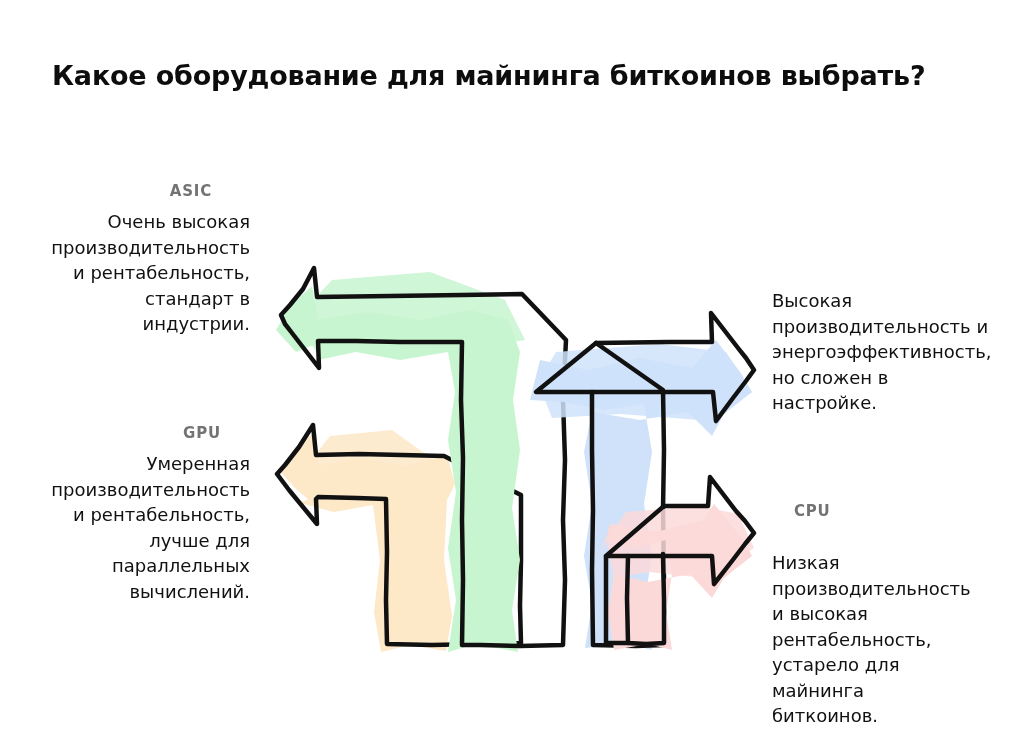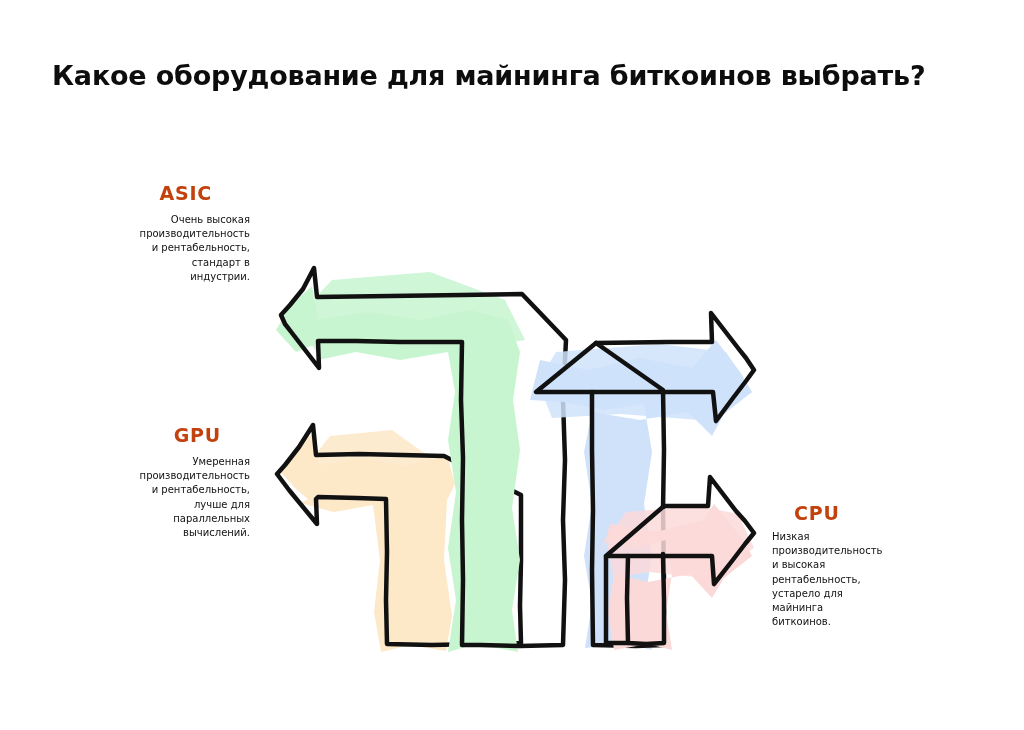--- a/index.html
+++ b/index.html
@@ -43,29 +43,29 @@
     width: 1024px;
     height: 730px;
     pointer-events: none;
   }
 
   .block {
     position: absolute;
   }
   .block .heading {
     font-family: "DejaVu Sans", sans-serif;
-    font-size: 19px;
+    font-size: 15px;
     font-weight: 700;
     letter-spacing: 0.8px;
-    color: #c2410c;
+    color: #737373;
     margin-bottom: 9px;
   }
   .block .body {
     font-family: "DejaVu Sans", sans-serif;
-    font-size: 10px;
+    font-size: 18px;
     line-height: 1.42;
     color: #111111;
     white-space: pre-line;
   }
 
   .block.right-align { text-align: right; }
   .block.left-align  { text-align: left; }
 
   #block-asic {
     left: 22px;
@@ -86,21 +86,21 @@
     top: 288px;
     width: 236px;
   }
   #block-fpga .heading { margin-left: 22px; }
 
   #block-cpu {
     left: 772px;
     top: 502px;
     width: 236px;
   }
-  #block-cpu .heading { margin-left: 22px; margin-bottom: 6px; }
+  #block-cpu .heading { margin-left: 22px; margin-bottom: 30px; }
 </style>
 </head>
 <body>
 
 <div class="canvas">
 
   <div class="title">Какое оборудование для майнинга биткоинов выбрать?</div>
 
   <svg class="diagram" viewBox="0 0 1024 730">
 
@@ -179,20 +179,25 @@
     <div class="heading">GPU</div>
     <div class="body">Умеренная
 производительность
 и рентабельность,
 лучше для
 параллельных
 вычислений.</div>
   </div>
 
   <div class="block left-align" id="block-fpga">
+    <div class="body">Высокая
+производительность и
+энергоэффективность,
+но сложен в
+настройке.</div>
   </div>
 
   <div class="block left-align" id="block-cpu">
     <div class="heading">CPU</div>
     <div class="body">Низкая
 производительность
 и высокая
 рентабельность,
 устарело для
 майнинга

